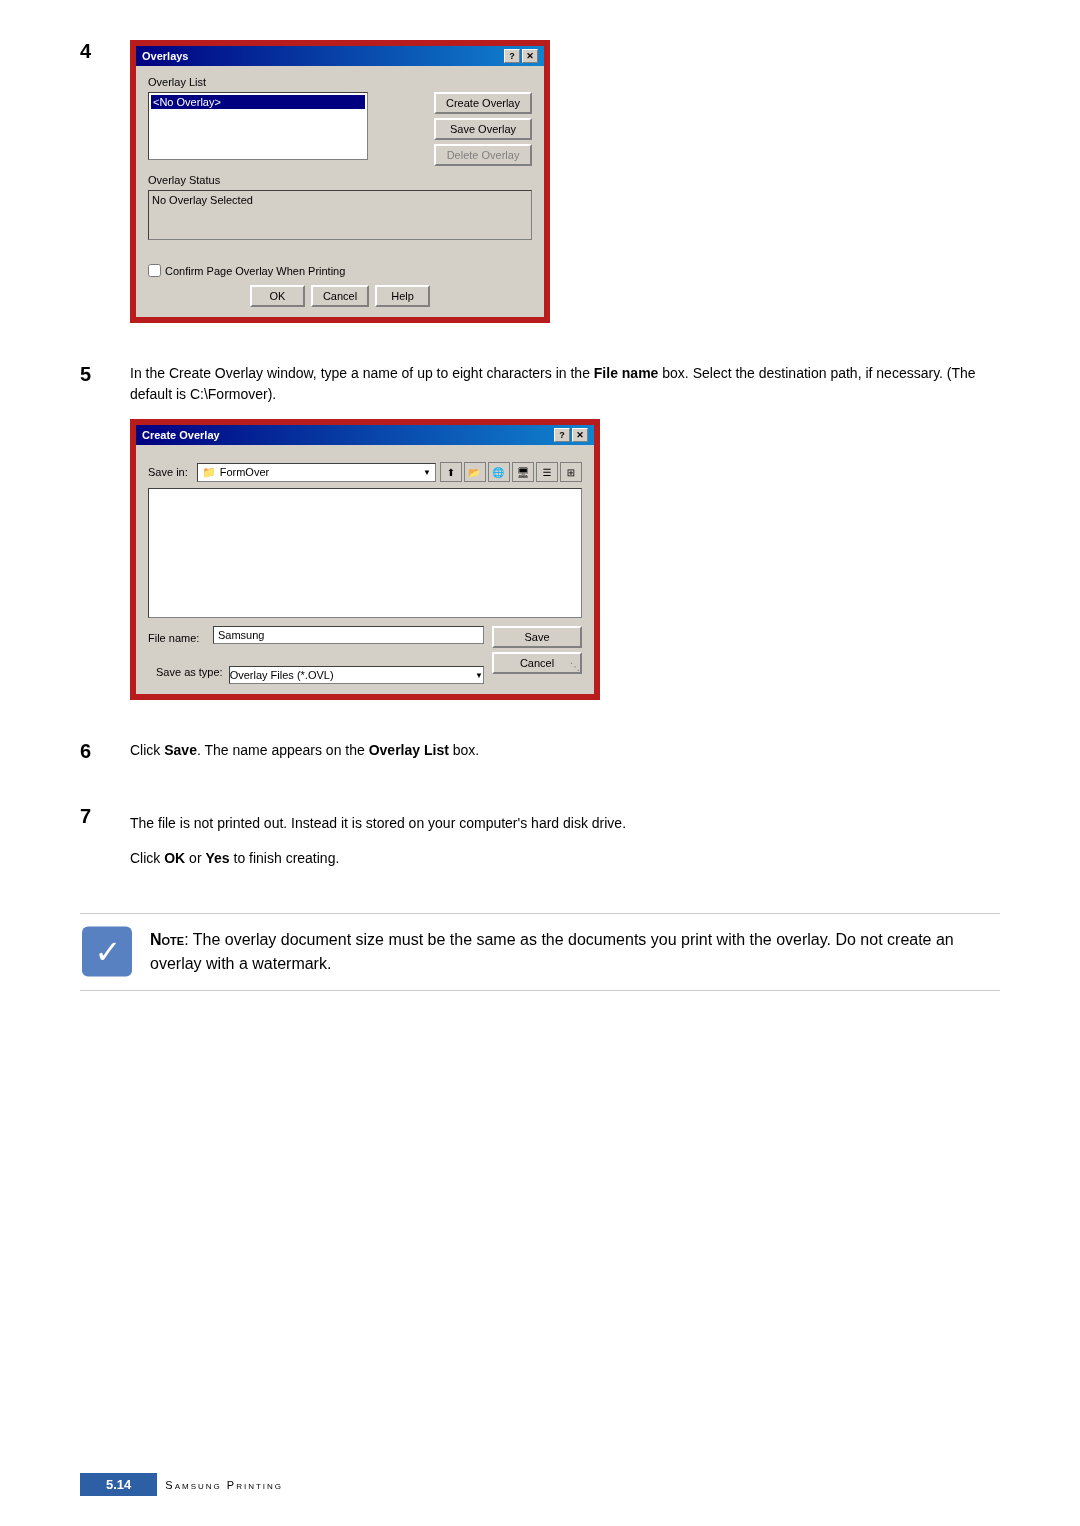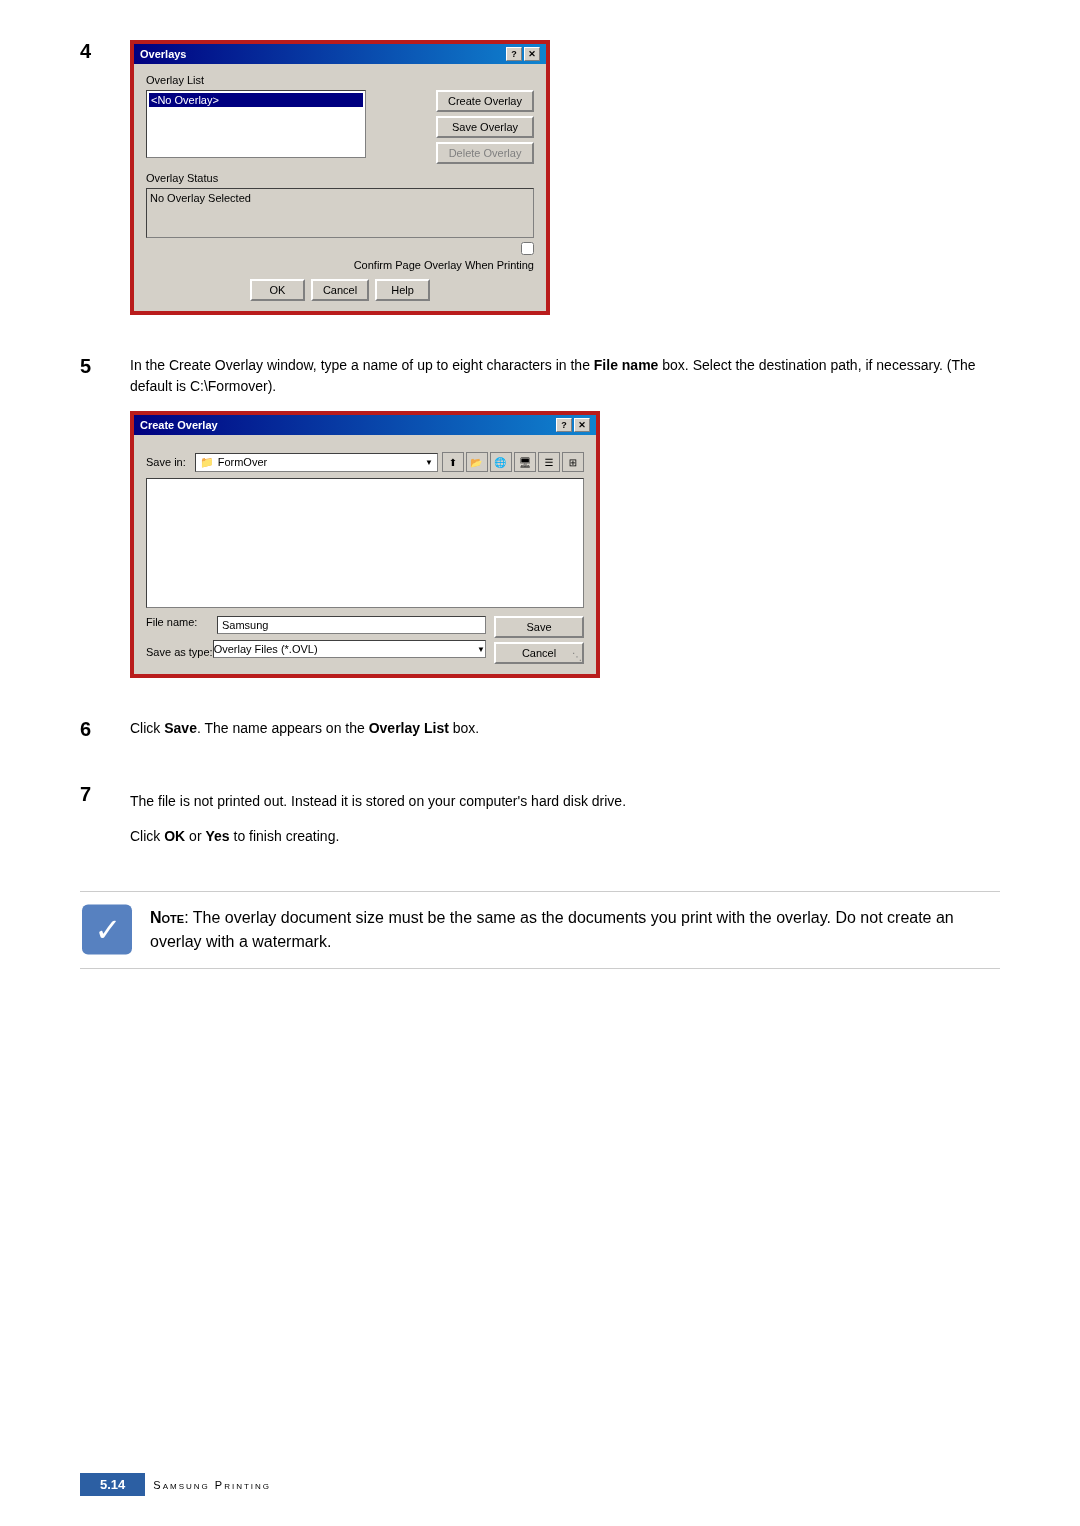--- a/index.html
+++ b/index.html
@@ -40,21 +40,21 @@
       line-height: 1.5;
       margin-bottom: 14px;
     }
 
     .step-text b {
       font-weight: bold;
     }
 
     
     .dialog {
-      border: 4px solid #b91c1c;
+      border: 6px solid #b91c1c;
       background: #d4d0c8;
       width: 420px;
       font-size: 11px;
       font-family: "MS Sans Serif", Arial, sans-serif;
       margin-bottom: 10px;
     }
 
     .dialog-titlebar {
       background: linear-gradient(to right, #000080, #1084d0);
       color: white;
@@ -154,25 +154,24 @@
       border-top-color: #404040;
       border-left-color: #404040;
       width: 100%;
       height: 50px;
       padding: 3px;
       font-size: 11px;
     }
 
     .checkbox-row {
       display: flex;
-      align-items: flex-end;
+      align-items: center;
       gap: 4px;
-      margin-top: 4px;
-      font-size: 11px;
-      flex-direction: column;
+      margin-top: 24px;
+      font-size: 11px;
     }
 
     .checkbox-row input[type="checkbox"] {
       width: 13px;
       height: 13px;
     }
 
     .dialog-footer {
       display: flex;
       justify-content: center;
@@ -235,44 +234,45 @@
       background: #fff;
       border: 1px solid #808080;
       border-top-color: #404040;
       border-left-color: #404040;
       height: 130px;
       margin-bottom: 8px;
     }
 
     .filename-row {
       display: flex;
-      align-items: flex-start;
-      gap: 6px;
-      margin-bottom: 6px;
+      align-items: flex-end;
+      margin-bottom: 22px;
     }
 
     .filename-label {
       font-size: 11px;
       min-width: 65px;
     }
 
     .filename-input {
       background: #fff;
       border: 1px solid #808080;
       border-top-color: #404040;
       border-left-color: #404040;
       flex: 1;
       padding: 2px 4px;
       font-size: 11px;
       font-family: "MS Sans Serif", Arial, sans-serif;
     }
 
     .savetype-row {
       display: flex;
-      align-items: flex-end;
+      align-items: flex-start;
+      gap: 6px;
+      margin-left: 8px;
     }
 
     .savetype-label {
       font-size: 11px;
       min-width: 65px;
     }
 
     .savetype-dropdown {
       display: flex;
       align-items: center;
@@ -335,21 +335,21 @@
       display: flex;
       align-items: center;
       gap: 8px;
     }
 
     .footer-badge {
       background: #2c5fa3;
       color: #fff;
       font-size: 13px;
       font-weight: bold;
-      padding: 4px 20px;
+      padding: 4px 26px;
       font-family: Arial, sans-serif;
     }
 
     .footer-text {
       font-size: 11px;
       letter-spacing: 2px;
       font-variant: small-caps;
     }
   </style>
 </head>

